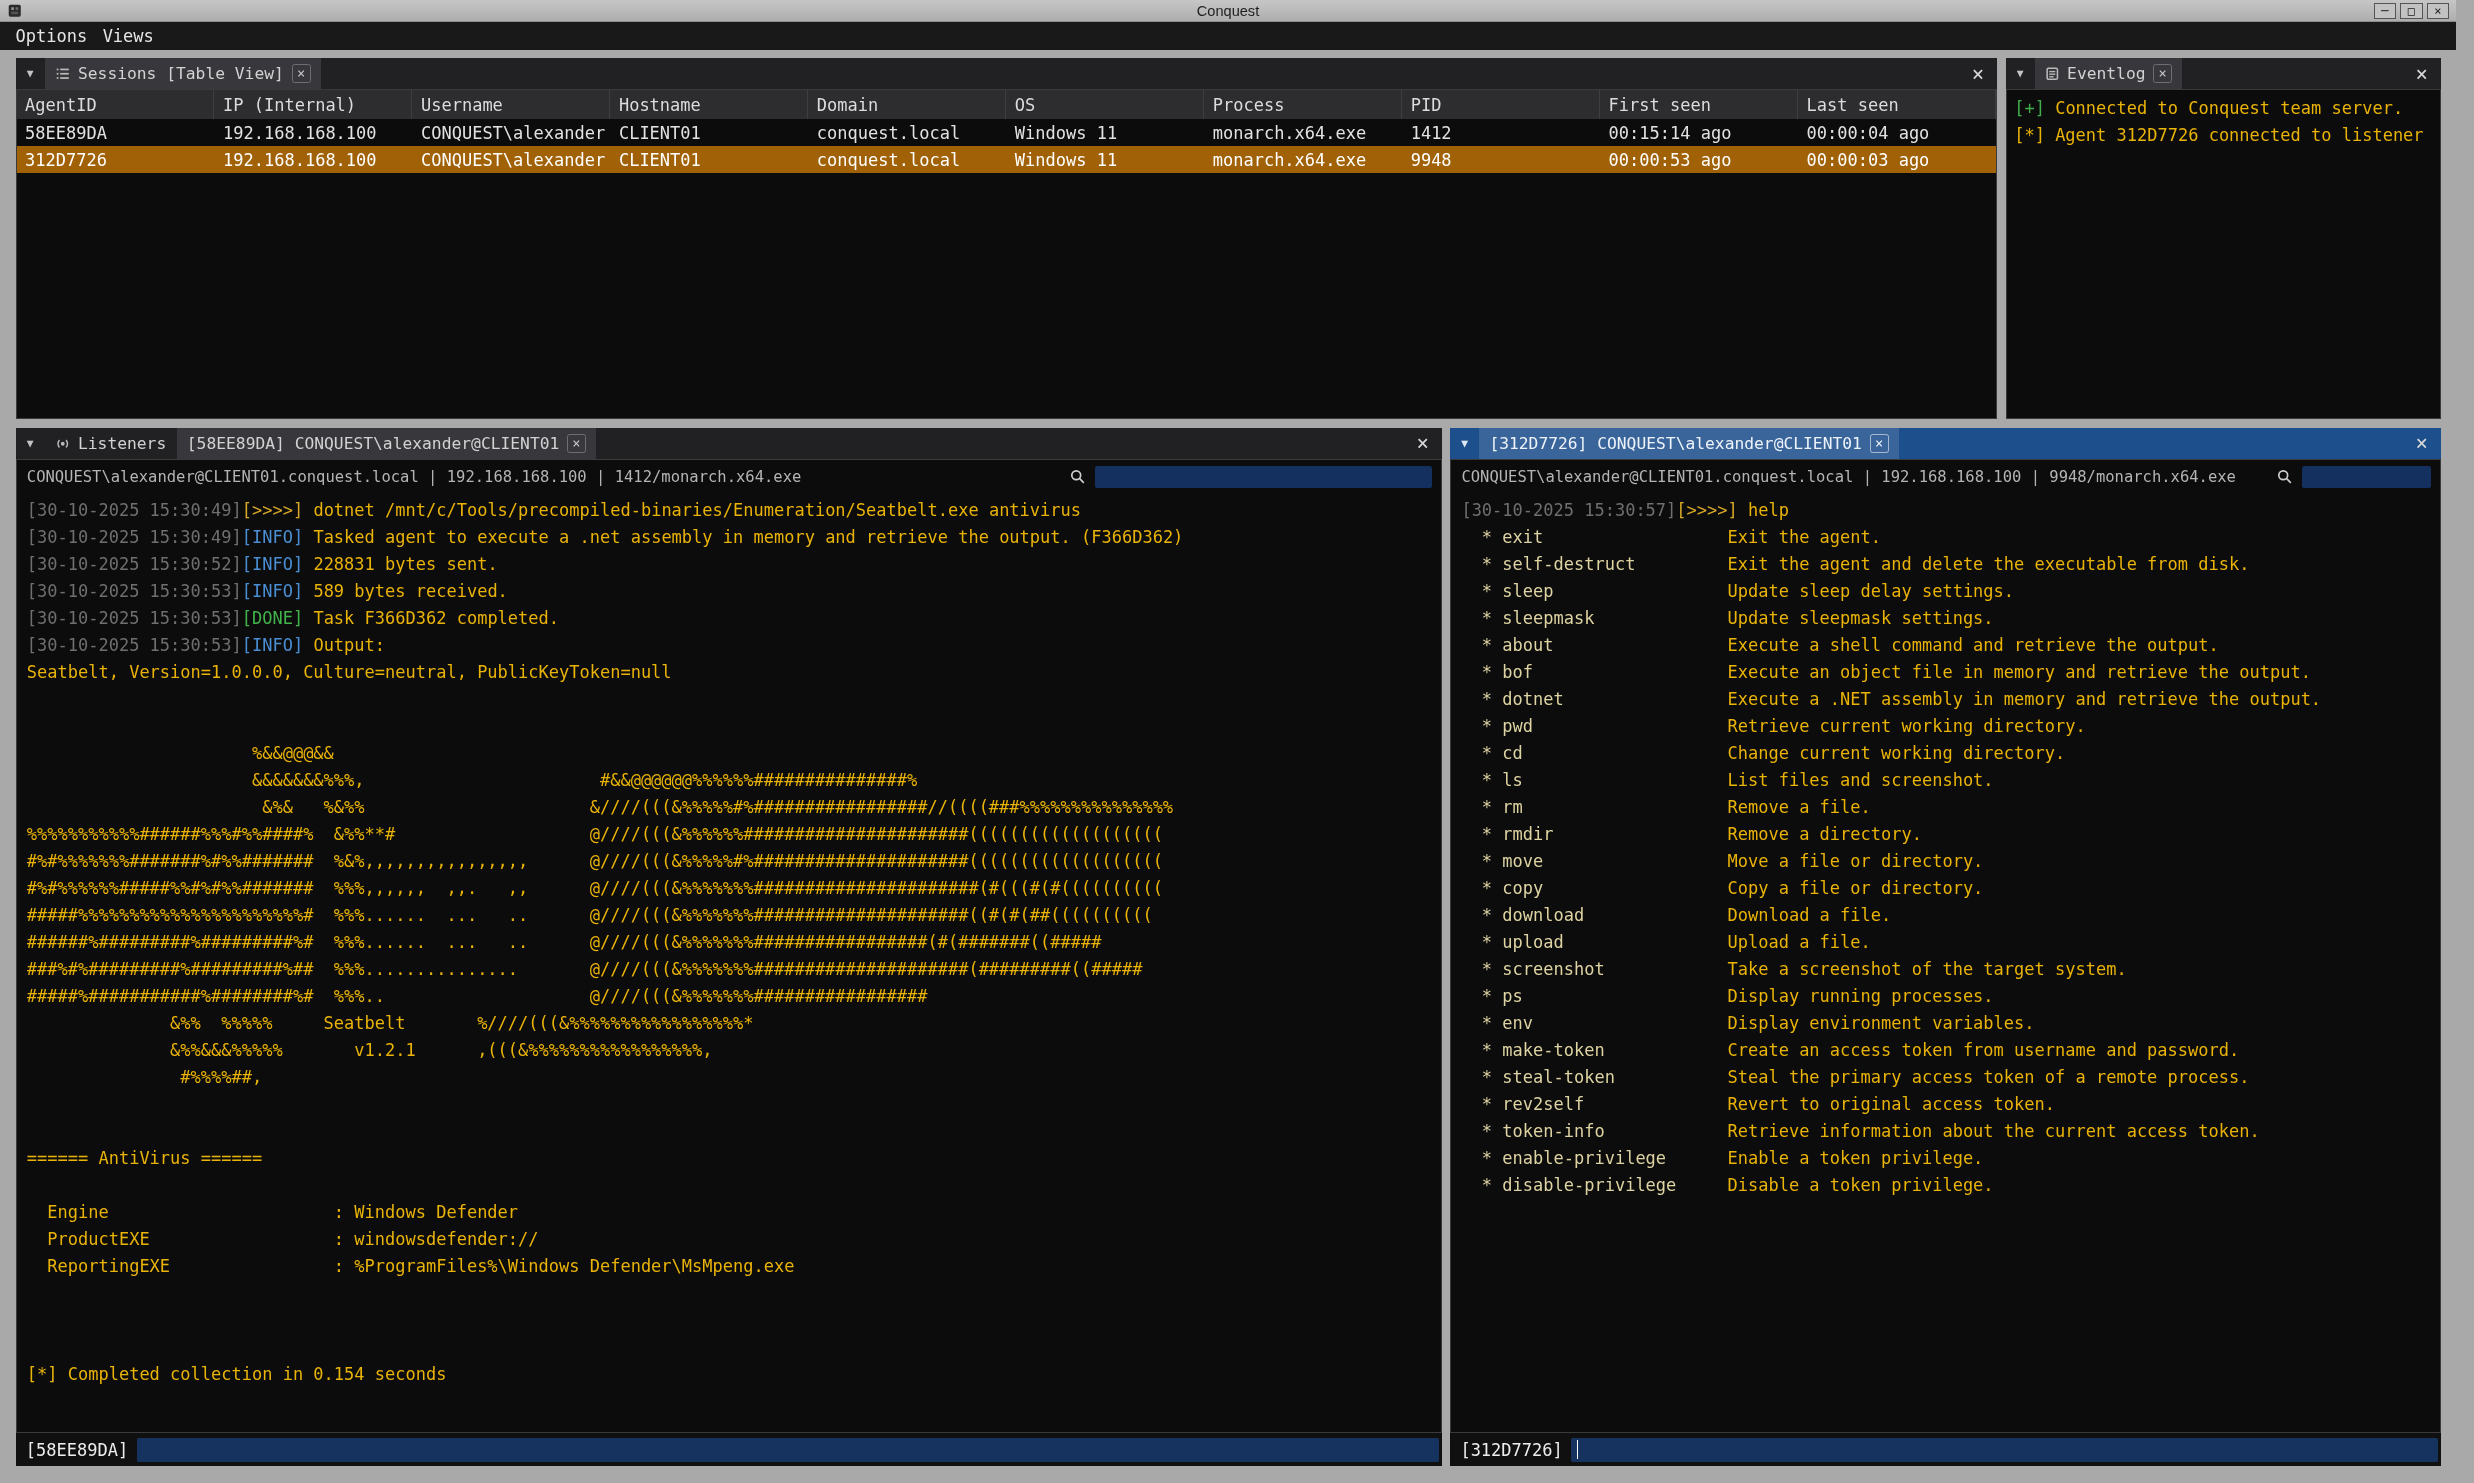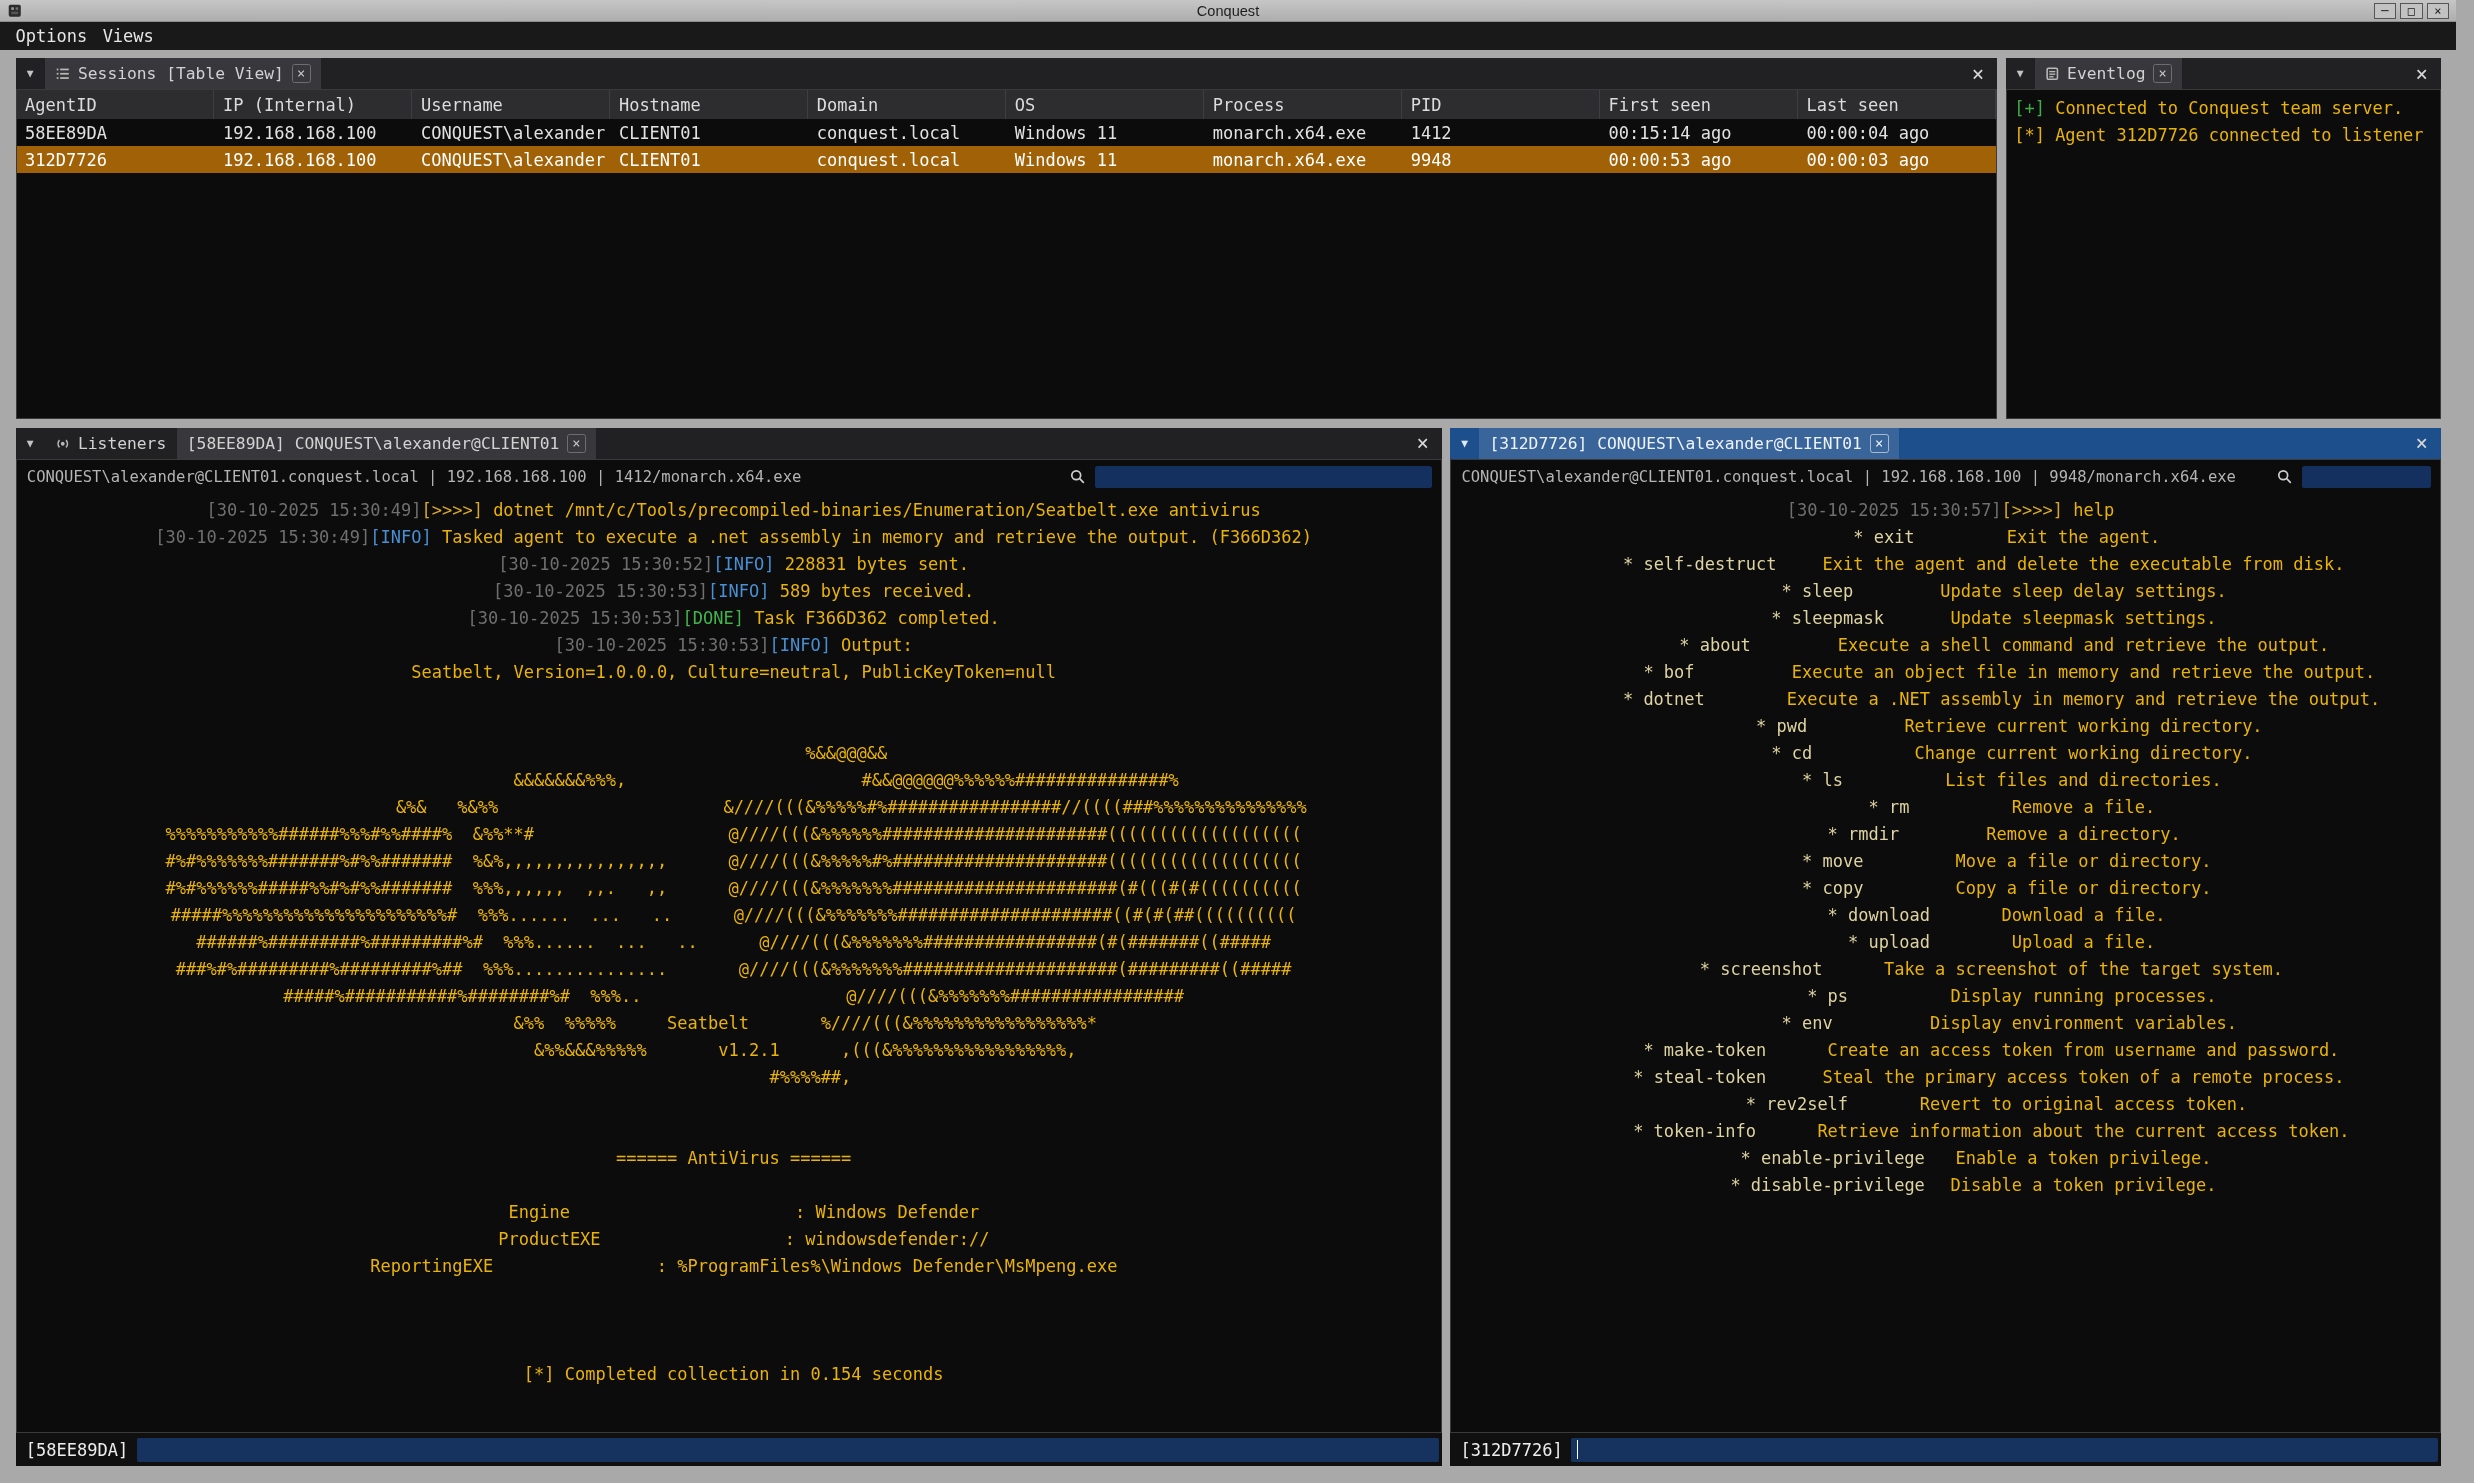--- a/index.html
+++ b/index.html
@@ -100,21 +100,21 @@
 
   
   .eventlog-body {
     flex:1; border:0.9px solid #3a3a3a; background:#0c0c0c;
     padding:4.3px 7.7px; font-size:17px; overflow:hidden;
   }
 
   
   .term-main {
     flex:1; border:0.9px solid #3a3a3a; background:#0c0c0c;
-    display:flex; flex-direction:column; min-height:0;text-align:center;
+    display:flex; flex-direction:column; min-height:0;
   }
   .term-header {
     height:34px; flex:0 0 34px; display:flex; align-items:center;
     padding:0 8.6px 0 10.3px; gap:8.6px; color:#b4b4b4; font-size:15.5px;
   }
   .session-info { white-space:nowrap; overflow:hidden; }
   .th-spacer { flex:1; }
   .search-icon { display:inline-flex; flex:0 0 auto; }
   .search-field { height:22.3px; background:#14305e; border-radius:2.6px; flex:0 0 auto; }
   .term-panel.left  .search-field { width:337px; }
@@ -361,21 +361,21 @@
               <div class="tl"><span class="c-ts">[30-10-2025 15:30:57]</span><span class="c-pr">[&gt;&gt;&gt;&gt;]</span><span class="c-fg"> help</span></div>
               <div class="tl"><span class="c-cmd">  * exit</span><span class="c-fg">Exit the agent.</span></div>
               <div class="tl"><span class="c-cmd">  * self-destruct</span><span class="c-fg">Exit the agent and delete the executable from disk.</span></div>
               <div class="tl"><span class="c-cmd">  * sleep</span><span class="c-fg">Update sleep delay settings.</span></div>
               <div class="tl"><span class="c-cmd">  * sleepmask</span><span class="c-fg">Update sleepmask settings.</span></div>
               <div class="tl"><span class="c-cmd">  * about</span><span class="c-fg">Execute a shell command and retrieve the output.</span></div>
               <div class="tl"><span class="c-cmd">  * bof</span><span class="c-fg">Execute an object file in memory and retrieve the output.</span></div>
               <div class="tl"><span class="c-cmd">  * dotnet</span><span class="c-fg">Execute a .NET assembly in memory and retrieve the output.</span></div>
               <div class="tl"><span class="c-cmd">  * pwd</span><span class="c-fg">Retrieve current working directory.</span></div>
               <div class="tl"><span class="c-cmd">  * cd</span><span class="c-fg">Change current working directory.</span></div>
-              <div class="tl"><span class="c-cmd">  * ls</span><span class="c-fg">List files and directories.</span></div>
+              <div class="tl"><span class="c-cmd">  * ls</span><span class="c-fg">List files and screenshot.</span></div>
               <div class="tl"><span class="c-cmd">  * rm</span><span class="c-fg">Remove a file.</span></div>
               <div class="tl"><span class="c-cmd">  * rmdir</span><span class="c-fg">Remove a directory.</span></div>
               <div class="tl"><span class="c-cmd">  * move</span><span class="c-fg">Move a file or directory.</span></div>
               <div class="tl"><span class="c-cmd">  * copy</span><span class="c-fg">Copy a file or directory.</span></div>
               <div class="tl"><span class="c-cmd">  * download</span><span class="c-fg">Download a file.</span></div>
               <div class="tl"><span class="c-cmd">  * upload</span><span class="c-fg">Upload a file.</span></div>
               <div class="tl"><span class="c-cmd">  * screenshot</span><span class="c-fg">Take a screenshot of the target system.</span></div>
               <div class="tl"><span class="c-cmd">  * ps</span><span class="c-fg">Display running processes.</span></div>
               <div class="tl"><span class="c-cmd">  * env</span><span class="c-fg">Display environment variables.</span></div>
               <div class="tl"><span class="c-cmd">  * make-token</span><span class="c-fg">Create an access token from username and password.</span></div>

